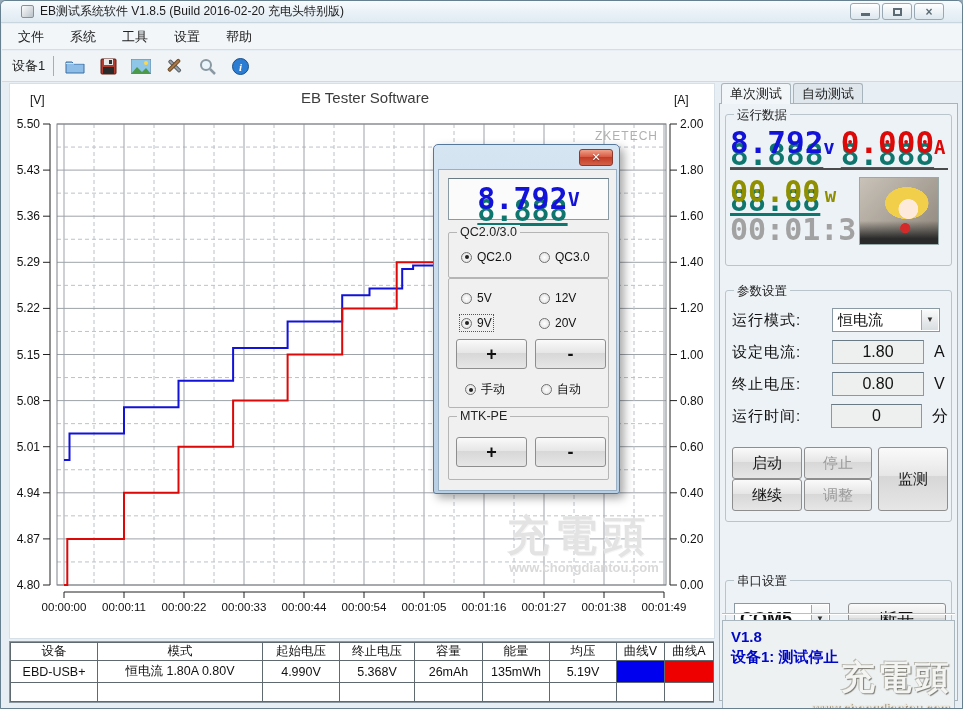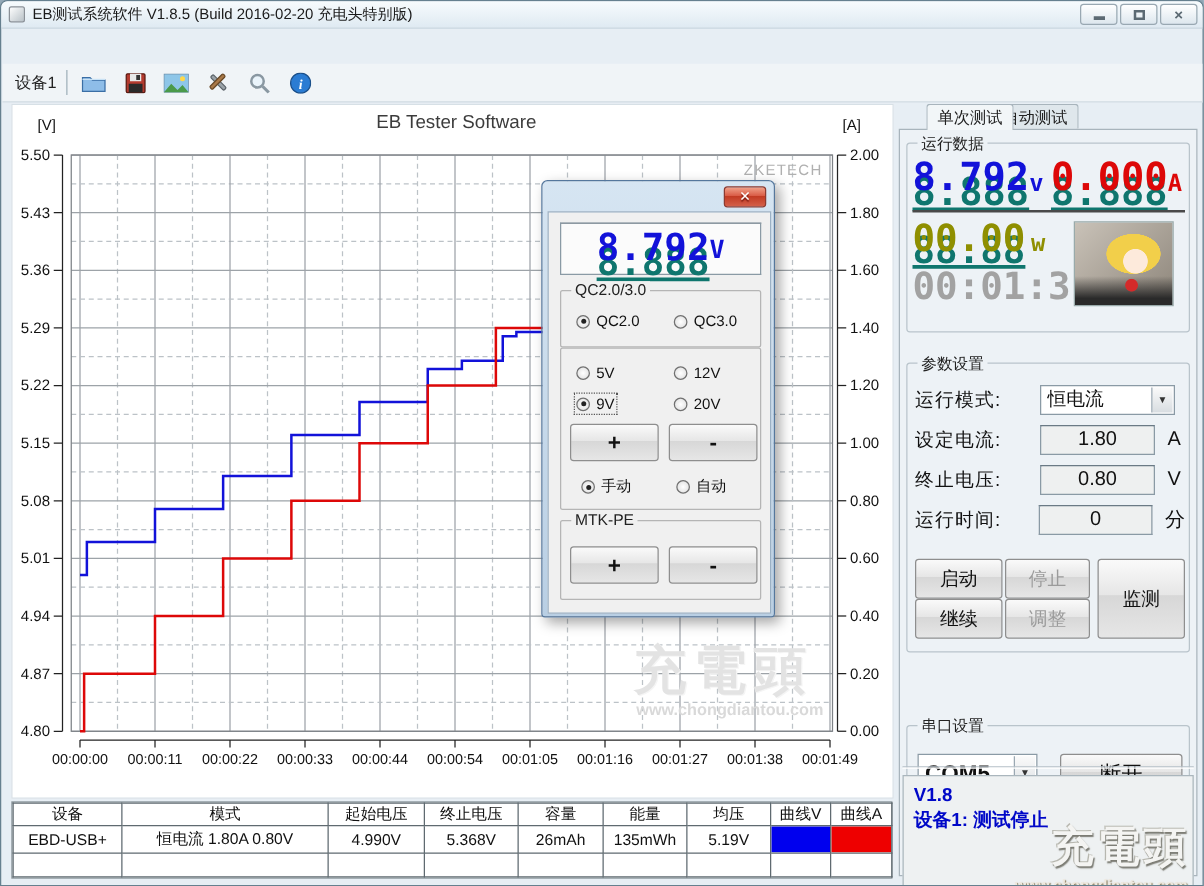--- a/index.html
+++ b/index.html
@@ -3,21 +3,21 @@
 <meta charset="utf-8">
 <style>
   html,body{margin:0;padding:0;background:#9fb6c6;font-family:"Liberation Sans","DejaVu Sans",sans-serif;}
   *{box-sizing:border-box;}
   #window{position:relative;width:963px;height:709px;background:#e7eef4;border:1px solid #66808f;
           border-radius:6px 6px 0 0;overflow:hidden;box-shadow:0 2px 8px rgba(0,0,0,.4);}
   .abs{position:absolute;}
 
   
   #titlebar{left:0;top:0;width:963px;height:22px;background:linear-gradient(#f7fbfd,#dfeaf2);
-            border-bottom:1px solid #c9d6e0;display:flex;align-items:center;padding:0 6px;}
+            border-bottom:1px solid #c9d6e0;display:flex;align-items:center;padding:0 20px;}
   .cube{display:inline-block;width:13px;height:13px;border:1px solid #8a9097;
         background:linear-gradient(135deg,#fdfdfd,#b9c2c8);border-radius:2px;margin-right:6px;}
   #titlebar .ttext{font-size:12px;color:#1a1a1a;}
   .winbtns{margin-left:auto;display:flex;gap:2px;}
   .winbtn{width:30px;height:17px;border:1px solid #99a8b2;border-radius:3px;
           background:linear-gradient(#ffffff,#dde7ee);display:flex;align-items:center;justify-content:center;}
   .glyph-min{width:9px;height:3px;background:#5c6a73;margin-top:6px;}
   .glyph-max{width:9px;height:8px;border:2px solid #5c6a73;}
   .glyph-close{font-size:12px;color:#5c6a73;font-weight:bold;line-height:1;}
 
@@ -46,21 +46,21 @@
      color:#111;text-align:center;padding:0;overflow:hidden;white-space:nowrap;}
   #bottomtable thead th{height:17px;}
   #bottomtable .r1 td{height:22px;}
   #bottomtable .r2 td{height:19px;}
   .swatch{width:100%;height:100%;}
 
   
   #rightpanel{left:718px;top:82px;width:240px;height:620px;}
   .tab{position:absolute;top:0;height:20px;padding:0 8px;font-size:13px;color:#222;line-height:20px;
        border:1px solid #a8b4bc;border-bottom:none;border-radius:3px 3px 0 0;background:#dfe7ec;}
-  .tab.active{background:#f2f6f8;height:21px;z-index:2;margin-left:20px;}
+  .tab.active{background:#f2f6f8;height:21px;z-index:2;}
   #tabpage{left:0;top:20px;width:239px;height:598px;border:1px solid #a8b4bc;background:#edf2f6;}
 
   .groupbox{position:absolute;border:1px solid #b9c4cb;border-radius:3px;}
   .grouplabel{position:absolute;top:-8px;left:8px;font-size:12.5px;color:#222;background:#edf2f6;padding:0 3px;}
 
   .seg{font-family:"DejaVu Sans Mono",monospace;font-weight:bold;position:relative;line-height:1;}
   .seg .ghost{position:absolute;left:0;top:12px;color:#0f766e;text-decoration:underline;}
   .seg .val{position:relative;}
   .segunit{font-family:"DejaVu Sans Mono",monospace;font-weight:bold;}
 
@@ -129,20 +129,27 @@
         </span>
       <span class="winbtn">
           <span class="glyph-max"></span>
         </span>
       <span class="winbtn">
           <span class="glyph-close">×</span>
         </span>
     </span>
   </div>
 
+  <div id="menubar" class="abs">
+    <span>文件</span>
+    <span>系统</span>
+    <span>工具</span>
+    <span>设置</span>
+    <span>帮助</span>
+  </div>
 
   <div id="toolbar" class="abs">
     <span class="devlabel">设备1</span>
     <span class="tbi">
       <svg width="20" height="16">
           <path d="M1,4 h6 l2,2 h10 v9 h-18 z" fill="#8ebde8" stroke="#3a6ea5"></path>
           <path d="M1,6 h18 v-1 h-18" fill="#c9e2f5"></path>
         </svg>
     </span>
     <span class="tbi">

